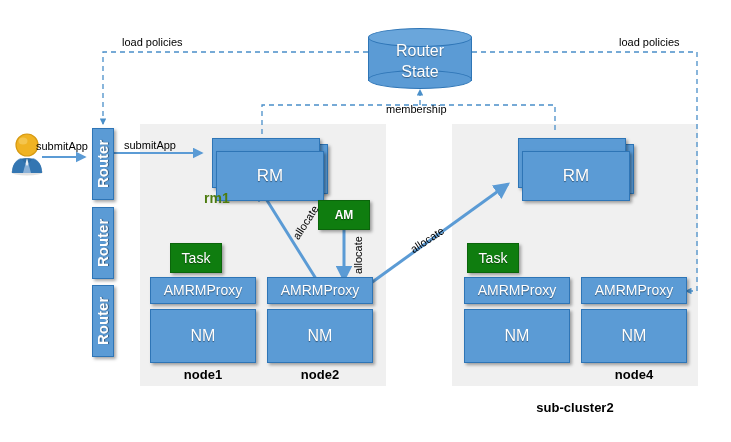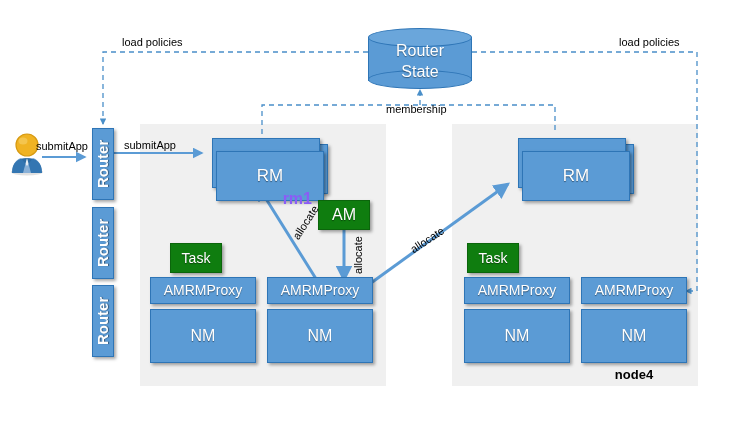--- a/index.html
+++ b/index.html
@@ -91,24 +91,24 @@
   .rm-stack .l1 {
     left: 12px; top: 0px;
     display: flex; align-items: center; justify-content: center;
     color: #fff; font-size: 17px; font-weight: normal;
     text-shadow: 0 1px 1px rgba(0,0,0,.45);
     margin-top: 19px;
   }
   .rm-caption {
     position: absolute;
     width: 108px;
-    text-align: right;
-    font-size: 16px;
+    text-align: left;
+    font-size: 14px;
     font-weight: bold;
-    color: #8b5cf6;
+    color: #4d7c0f;
   }
 
   
   .cyl {
     position: absolute;
     width: 104px; height: 60px;
   }
   .cyl .body {
     position: absolute; left: 0; top: 9px;
     width: 104px; height: 44px;
@@ -245,33 +245,36 @@
 
   <div class="rm-stack" style="left:510px; top:132px;">
     <div class="layer l3"></div>
     <div class="layer l2"></div>
     <div class="layer l1">RM</div>
   </div>
 
   <div class="box green" style="left:170px; top:243px; width:52px; height:30px; font-size:14px;">Task</div>
   <div class="box blue" style="left:150px; top:277px; width:106px; height:27px; font-size:14px;">AMRMProxy</div>
   <div class="box blue" style="left:150px; top:309px; width:106px; height:54px; font-size:16px;">NM</div>
-
-  <div class="box green" style="left:318px; top:200px; width:52px; height:30px; font-size:16px;">AM</div>
+  <div class="panel-caption" style="left:150px; top:367px; width:106px;">node1</div>
+
+  <div class="box green" style="left:318px; top:200px; width:52px; height:30px; font-size:12px;font-weight:bold;">AM</div>
   <div class="box blue" style="left:267px; top:277px; width:106px; height:27px; font-size:14px;">AMRMProxy</div>
   <div class="box blue" style="left:267px; top:309px; width:106px; height:54px; font-size:16px;">NM</div>
+  <div class="panel-caption" style="left:267px; top:367px; width:106px;">node2</div>
 
   <div class="box green" style="left:467px; top:243px; width:52px; height:30px; font-size:14px;">Task</div>
   <div class="box blue" style="left:464px; top:277px; width:106px; height:27px; font-size:14px;">AMRMProxy</div>
   <div class="box blue" style="left:464px; top:309px; width:106px; height:54px; font-size:16px;">NM</div>
 
   <div class="box blue" style="left:581px; top:277px; width:106px; height:27px; font-size:14px;">AMRMProxy</div>
   <div class="box blue" style="left:581px; top:309px; width:106px; height:54px; font-size:16px;">NM</div>
   <div class="panel-caption" style="left:581px; top:367px; width:106px;">node4</div>
 
+  <div class="panel-caption" style="left:452px; top:400px; width:246px;">sub-cluster2</div>
 
   <div class="elabel" style="left:36px; top:140px;">submitApp</div>
   <div class="elabel" style="left:124px; top:139px;">submitApp</div>
   <div class="elabel" style="left:122px; top:36px;">load policies</div>
   <div class="elabel" style="left:619px; top:36px;">load policies</div>
   <div class="elabel" style="left:386px; top:103px;text-align:right;">membership</div>
   <div class="elabel rot-neg" style="left:290px; top:235px;">allocate</div>
   <div class="elabel rot-vert" style="left:352px; top:274px;">allocate</div>
   <div class="elabel rot-up" style="left:408px; top:245px;">allocate</div>
 

